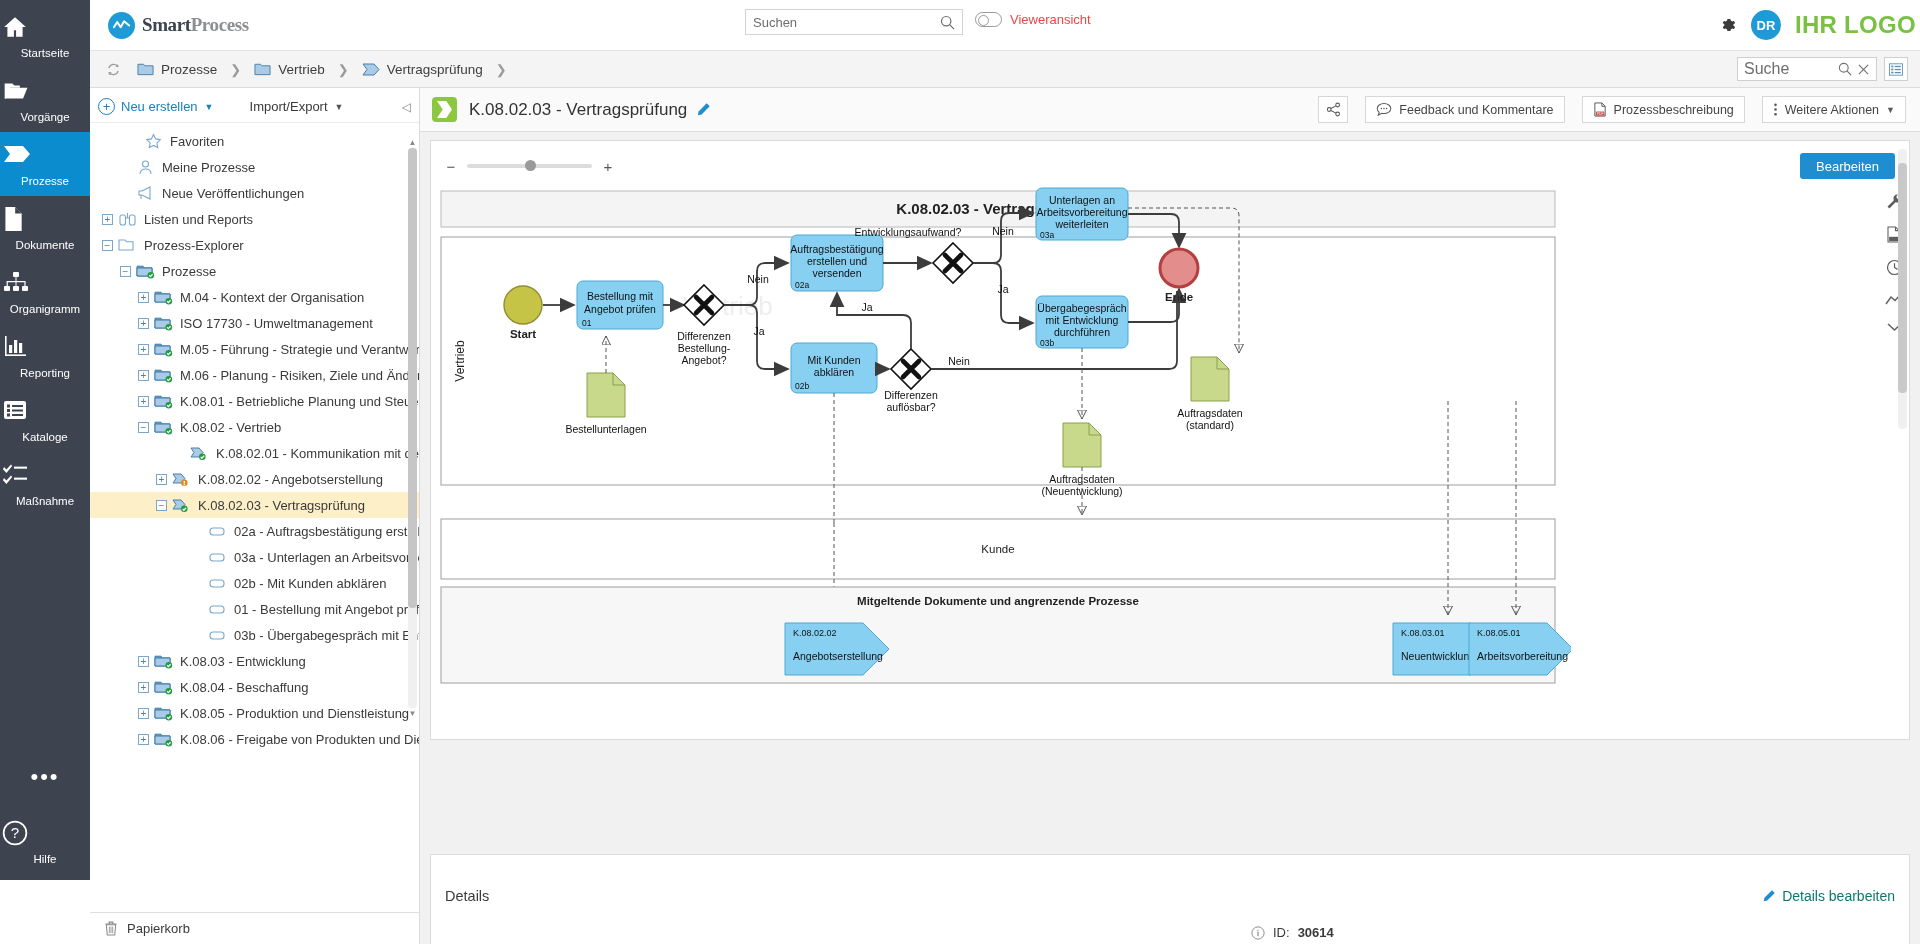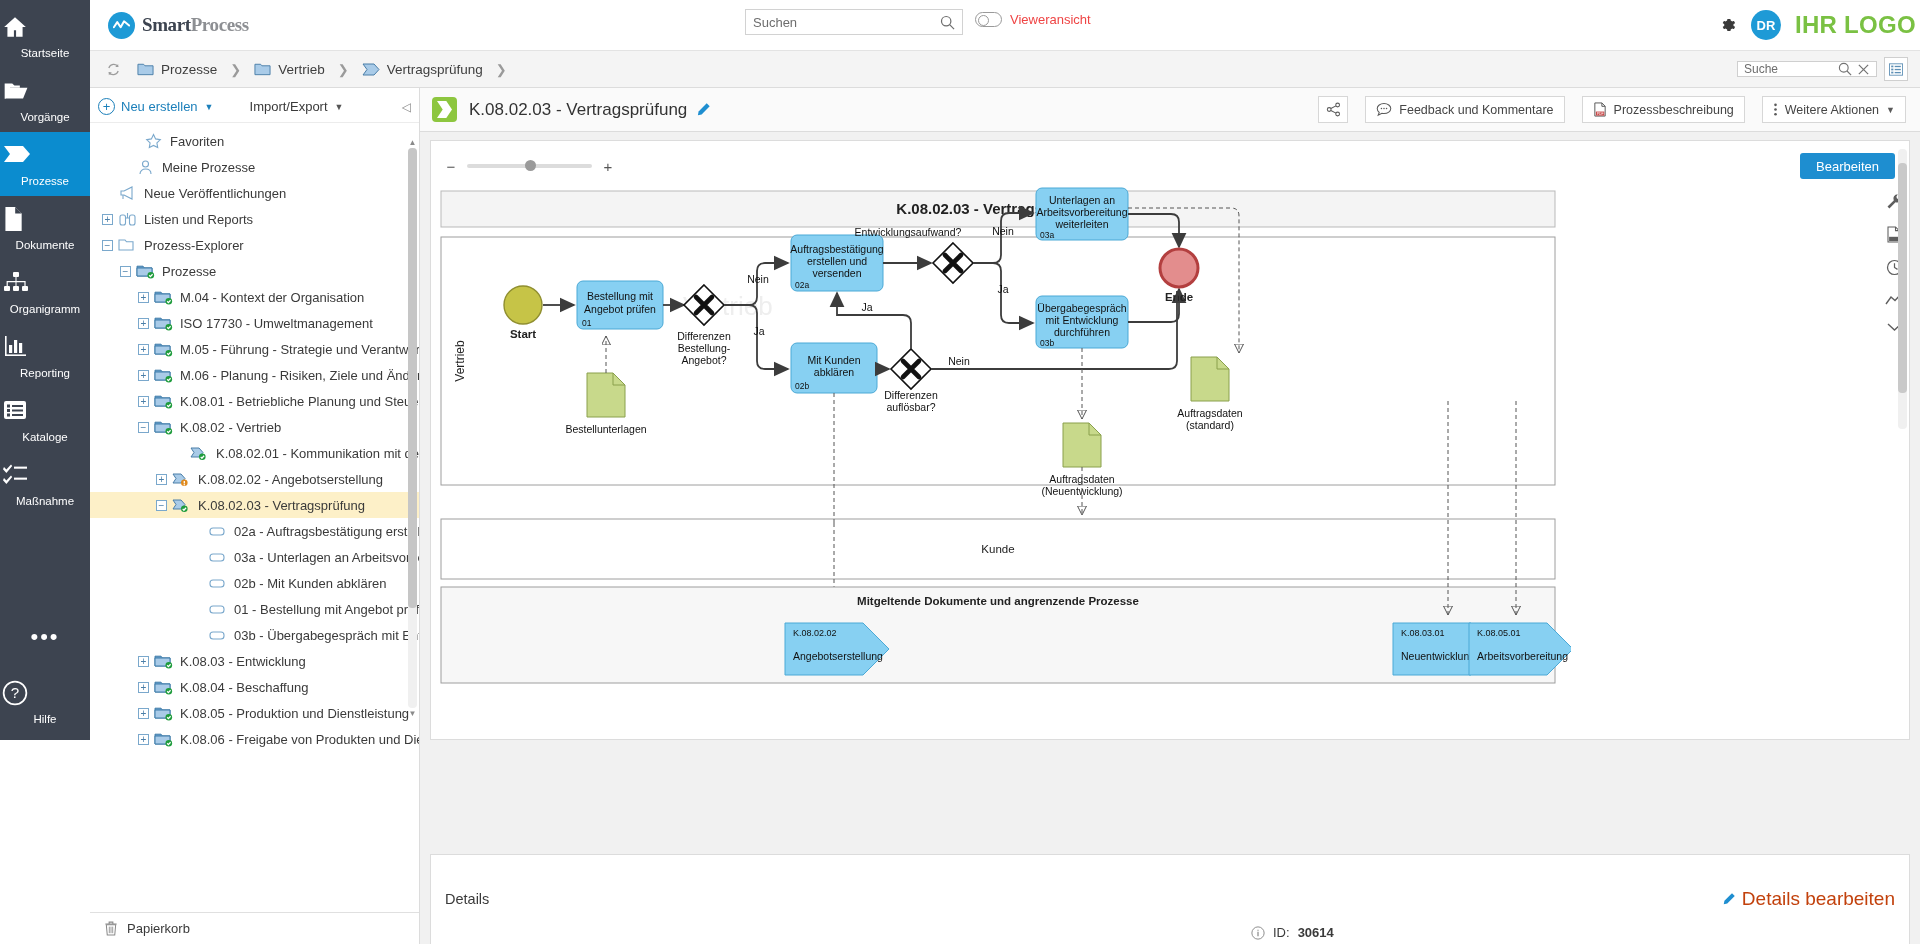--- a/index.html
+++ b/index.html
@@ -5,21 +5,21 @@
   * { box-sizing: border-box; margin: 0; padding: 0; }
   html, body {
     width: 1920px; height: 944px;
     font-family: "Liberation Sans", sans-serif;
     background: #fff;
     overflow: hidden;
   }
   
   #app { display: flex; width: 1920px; height: 944px; }
   .rail {
-    width: 90px; min-width: 90px; height: 740px;
+    width: 90px; min-width: 90px; height: 880px;
     background: #3d4450; color: #fff;
     display: flex; flex-direction: column; align-items: center;
     padding-top: 4px;
   }
   .rail-item {
     width: 90px; padding: 10px 2px 8px; text-align: center;
     font-size: 11.5px; color: #fff; cursor: pointer;
   }
   .rail-item.active { background: #0b8ccf; }
   .rail-ico { display: block; height: 30px; line-height: 30px; margin-bottom: 3px; }
@@ -72,22 +72,22 @@
   .crumbrow {
     height: 37px; min-height: 37px; background: #f4f4f4; border-bottom: 1px solid #dcdcdc;
     display: flex; align-items: center; padding-left: 12px; position: relative;
   }
   .crumb-refresh { color: #9c9c9c; font-size: 15px; margin: 0 16px 0 4px; cursor: pointer; }
   .crumb { display: flex; align-items: center; font-size: 13.5px; color: #3e3e3e; cursor: pointer; }
   .crumb .cico { margin-right: 7px; display: flex; }
   .crumb-sep { color: #9a9a9a; margin: 0 13px; font-size: 13px; }
   .crumbright { margin-left: auto; display: flex; align-items: center; padding-right: 12px; gap: 7px; }
   .crumbsearch {
-    width: 140px; height: 16px; border: 1px solid #cfcfcf; background: #fff;
-    display: flex; align-items: center; padding: 0 6px; font-size: 12px; color: #6d6d6d;
+    width: 140px; height: 24px; border: 1px solid #cfcfcf; background: #fff;
+    display: flex; align-items: center; padding: 0 6px; font-size: 16px; color: #6d6d6d;
   }
   .crumbsearch .csv { flex: 1 1 auto; }
   .csicon { margin-left: 5px; color: #737373; cursor: pointer; }
   .listbtn {
     width: 24px; height: 24px; border: 1px solid #cfcfcf; background: #fff;
     display: flex; align-items: center; justify-content: center; cursor: pointer;
   }
   
   .bodysplit { flex: 1 1 auto; display: flex; min-height: 0; }
   
@@ -180,21 +180,21 @@
     position: absolute; right: 2px; top: 8px; width: 9px; height: 280px; background: #f0f0f0; border-radius: 4px;
   }
   .vscroll .thumb { position: absolute; top: 14px; left: 0; width: 9px; height: 230px; background: #c9c9c9; border-radius: 4px; }
   
   .details {
     background: #fff; border: 1px solid #dcdcdc; border-bottom: 0; margin: 10px 10px 0 10px;
     height: 90px; position: relative; flex: 0 0 auto;
   }
   .details-head { display: flex; align-items: center; padding: 14px 14px 0 14px; margin-top: 19px; }
   .details-title { font-size: 14.5px; color: #3a3a3a; }
-  .details-edit { margin-left: auto; color: #c2410c; font-size: 19px; cursor: pointer; display: flex; align-items: center; gap: 6px; }
+  .details-edit { margin-left: auto; color: #0f766e; font-size: 14px; cursor: pointer; display: flex; align-items: center; gap: 6px; }
   .details-row {
     position: absolute; left: 820px; bottom: 0; display: flex; align-items: center;
     font-size: 13px; color: #3a3a3a; gap: 8px; padding-bottom: 4px;
   }
   .iinfo { color: #8a8a8a; }
   .idval { font-weight: bold; }
   svg { display: block; }
 </style>
 </head>
 <body>
@@ -430,21 +430,21 @@
             <div class="trow" style="padding-left: 30px;">
               <span class="exp none"></span>
               <span class="ticon">
                 <svg width="19" height="16" viewBox="0 0 19 16">
                   <circle cx="9.5" cy="5" r="3" fill="none" stroke="#7aa8cc" stroke-width="1.1"></circle>
                   <path d="M4 15c0-3.2 2.5-5 5.5-5s5.5 1.8 5.5 5" fill="none" stroke="#7aa8cc" stroke-width="1.1"></path>
                 </svg>
               </span>
               <span class="tlabel">Meine Prozesse</span>
             </div>
-            <div class="trow" style="padding-left: 12px;">
+            <div class="trow" style="padding-left: 30px;">
               <span class="exp none"></span>
               <span class="ticon">
                 <svg width="19" height="16" viewBox="0 0 19 16">
                   <path d="M3 6h3l8-4v12l-8-4H3z" fill="none" stroke="#7aa8cc" stroke-width="1.1"></path>
                   <path d="M5 10v4" stroke="#7aa8cc" stroke-width="1.1"></path>
                 </svg>
               </span>
               <span class="tlabel">Neue Veröffentlichungen</span>
             </div>
             <div class="trow" style="padding-left: 12px;">

